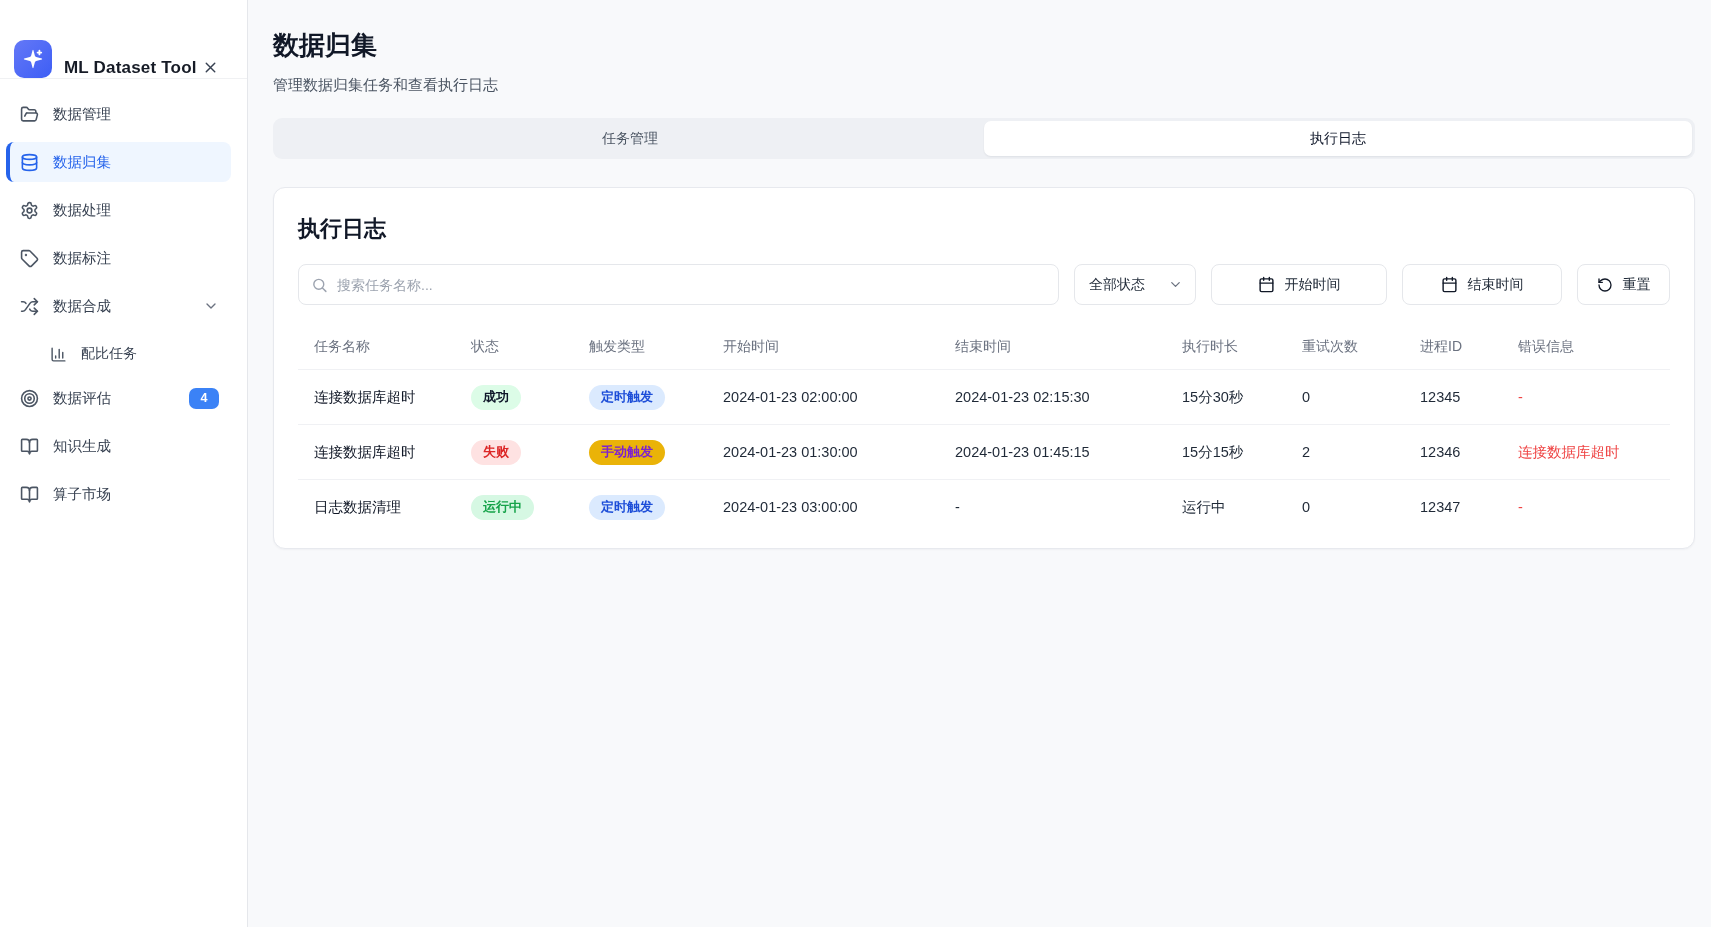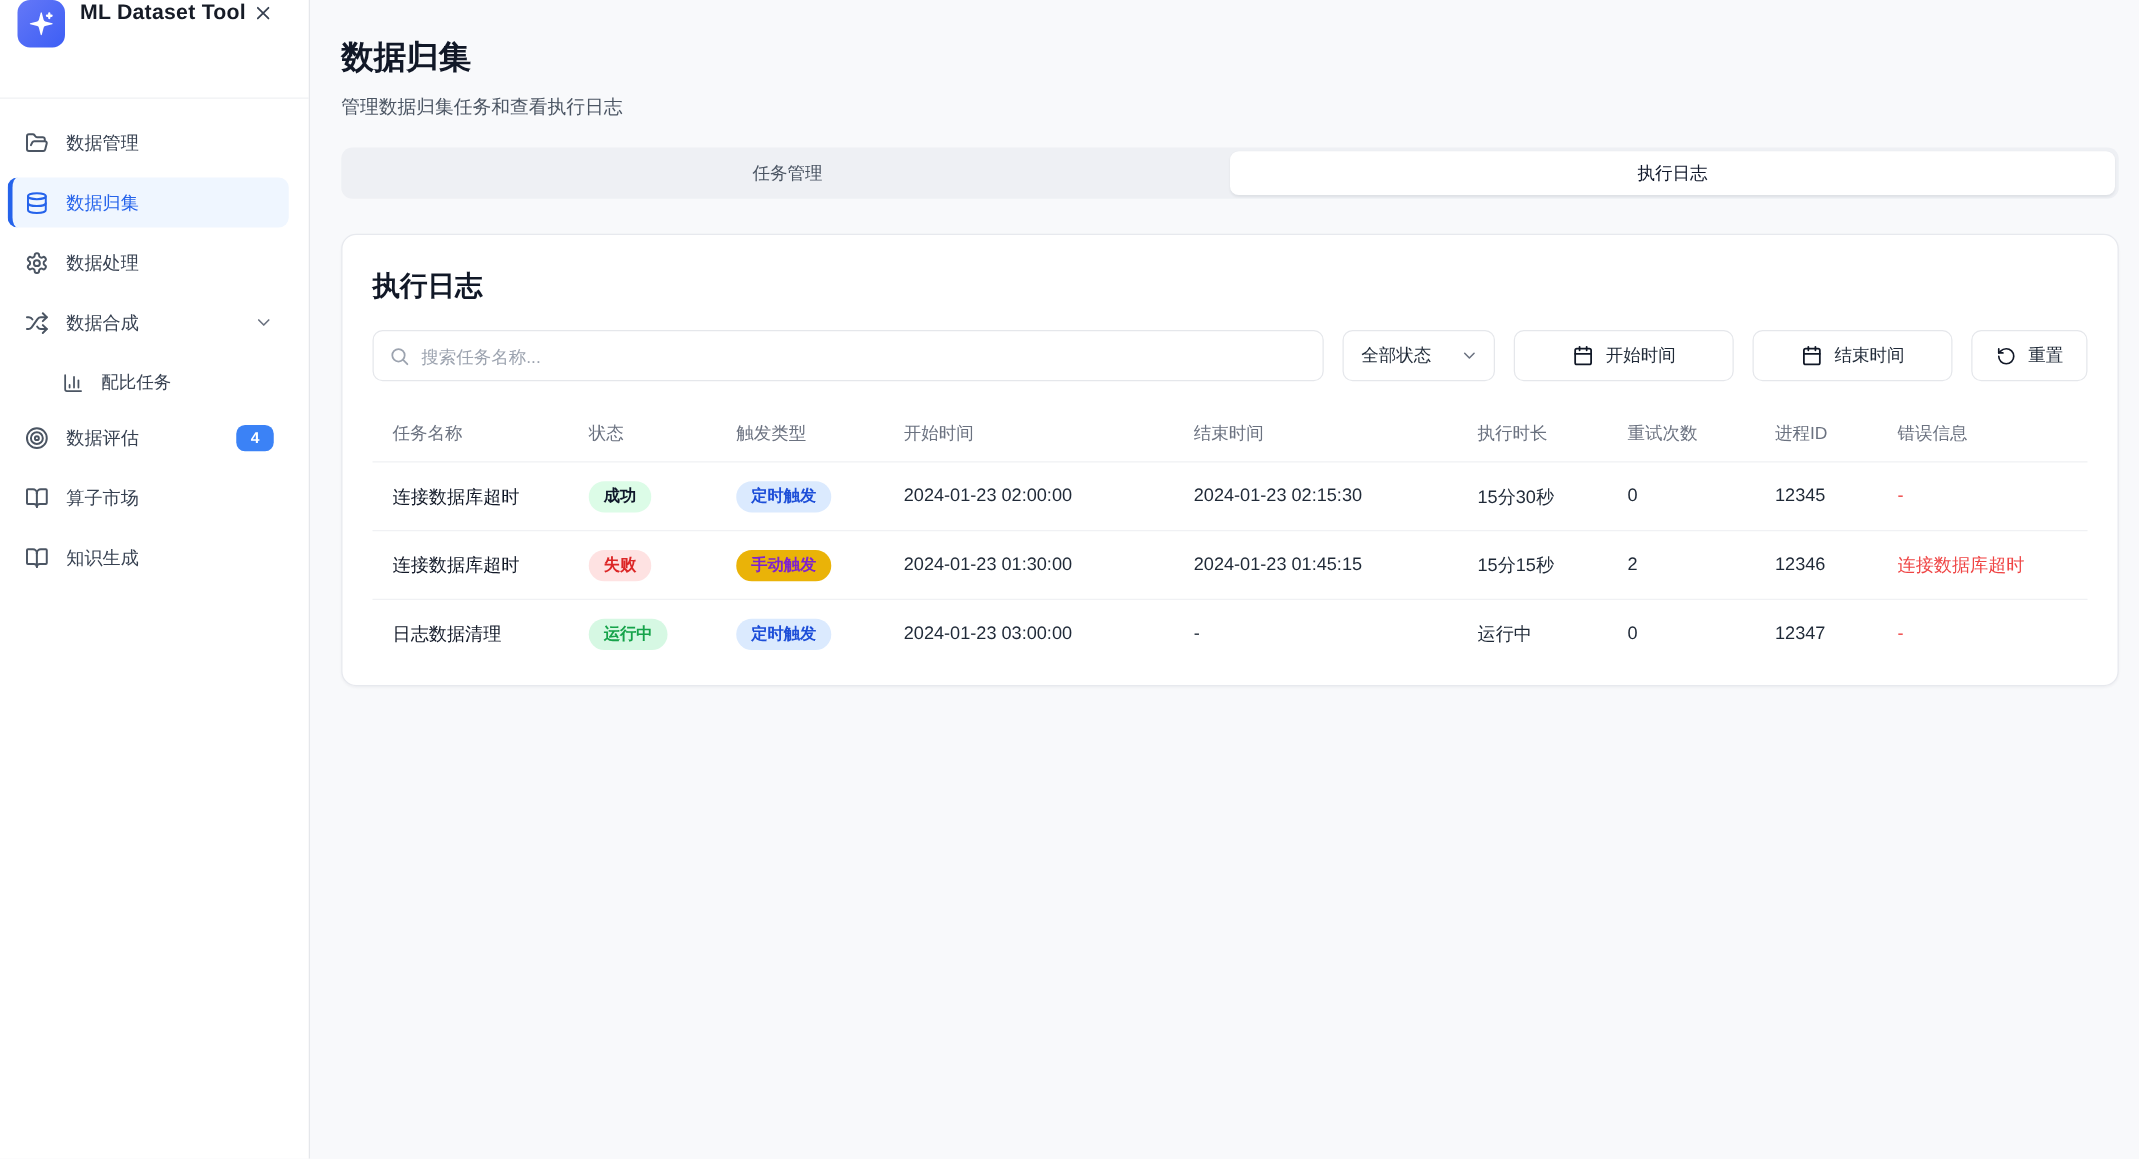--- a/index.html
+++ b/index.html
@@ -10,21 +10,21 @@
   }
   .app { display:flex; width:1711px; height:927px; }
 
   
   .sidebar {
     width:248px; min-width:248px; height:100%;
     background:#ffffff; border-right:1px solid #e5e7eb;
     display:flex; flex-direction:column;
   }
   .sidebar-header {
-    height:79px; display:flex; align-items:flex-start;
+    height:79px; display:flex; align-items:flex-end;
     padding:0 26px 0 14px; border-bottom:1px solid #f0f1f3;
   }
   .logo-box {
     width:38px; height:38px; border-radius:10px;
     background:linear-gradient(135deg,#6478f7 0%,#3d5ef5 100%);
     display:flex; align-items:center; justify-content:center;
     color:#ffffff; flex:none;
   }
   .app-title { font-size:17px; font-weight:bold; color:#161b26; margin-left:12px; flex:1; letter-spacing:.2px; }
   .close-btn {
@@ -174,20 +174,29 @@
       <div class="nav-item">
         <span class="nav-icon">
           <svg width="19" height="19" viewBox="0 0 24 24" fill="none" stroke="currentColor" stroke-width="2" stroke-linecap="round" stroke-linejoin="round">
               <path d="M12.22 2h-.44a2 2 0 0 0-2 2v.18a2 2 0 0 1-1 1.73l-.43.25a2 2 0 0 1-2 0l-.15-.08a2 2 0 0 0-2.73.73l-.22.38a2 2 0 0 0 .73 2.73l.15.1a2 2 0 0 1 1 1.72v.51a2 2 0 0 1-1 1.74l-.15.09a2 2 0 0 0-.73 2.73l.22.38a2 2 0 0 0 2.73.73l.15-.08a2 2 0 0 1 2 0l.43.25a2 2 0 0 1 1 1.73V20a2 2 0 0 0 2 2h.44a2 2 0 0 0 2-2v-.18a2 2 0 0 1 1-1.73l.43-.25a2 2 0 0 1 2 0l.15.08a2 2 0 0 0 2.73-.73l.22-.39a2 2 0 0 0-.73-2.73l-.15-.08a2 2 0 0 1-1-1.74v-.5a2 2 0 0 1 1-1.74l.15-.09a2 2 0 0 0 .73-2.73l-.22-.38a2 2 0 0 0-2.73-.73l-.15.08a2 2 0 0 1-2 0l-.43-.25a2 2 0 0 1-1-1.73V4a2 2 0 0 0-2-2z"></path>
               <circle cx="12" cy="12" r="3"></circle>
             </svg>
         </span>
         <span class="nav-label">数据处理</span>
       </div>
 
+      <div class="nav-item">
+        <span class="nav-icon">
+          <svg width="19" height="19" viewBox="0 0 24 24" fill="none" stroke="currentColor" stroke-width="2" stroke-linecap="round" stroke-linejoin="round">
+              <path d="M12.586 2.586A2 2 0 0 0 11.172 2H4a2 2 0 0 0-2 2v7.172a2 2 0 0 0 .586 1.414l8.704 8.704a2.426 2.426 0 0 0 3.42 0l6.58-6.58a2.426 2.426 0 0 0 0-3.42z"></path>
+              <circle cx="7.5" cy="7.5" r=".5" fill="currentColor"></circle>
+            </svg>
+        </span>
+        <span class="nav-label">数据标注</span>
+      </div>
 
       <div class="nav-item">
         <span class="nav-icon">
           <svg width="19" height="19" viewBox="0 0 24 24" fill="none" stroke="currentColor" stroke-width="2" stroke-linecap="round" stroke-linejoin="round">
               <path d="M2 18h1.4c1.3 0 2.5-.6 3.3-1.7l6.1-8.6c.8-1.1 2-1.7 3.3-1.7H22"></path>
               <path d="m18 2 4 4-4 4"></path>
               <path d="M2 6h1.9c1.5 0 2.9.9 3.6 2.2"></path>
               <path d="M22 18h-5.9c-1.3 0-2.6-.7-3.3-1.8l-.5-.8"></path>
               <path d="m18 14 4 4-4 4"></path>
             </svg>
@@ -225,31 +234,31 @@
         <span class="nav-badge">4</span>
       </div>
 
       <div class="nav-item">
         <span class="nav-icon">
           <svg width="19" height="19" viewBox="0 0 24 24" fill="none" stroke="currentColor" stroke-width="2" stroke-linecap="round" stroke-linejoin="round">
               <path d="M12 7v14"></path>
               <path d="M3 18a1 1 0 0 1-1-1V4a1 1 0 0 1 1-1h5a4 4 0 0 1 4 4 4 4 0 0 1 4-4h5a1 1 0 0 1 1 1v13a1 1 0 0 1-1 1h-6a3 3 0 0 0-3 3 3 3 0 0 0-3-3z"></path>
             </svg>
         </span>
-        <span class="nav-label">算子市场</span>
+        <span class="nav-label">知识生成</span>
       </div>
 
       <div class="nav-item">
         <span class="nav-icon">
           <svg width="19" height="19" viewBox="0 0 24 24" fill="none" stroke="currentColor" stroke-width="2" stroke-linecap="round" stroke-linejoin="round">
               <path d="M12 7v14"></path>
               <path d="M3 18a1 1 0 0 1-1-1V4a1 1 0 0 1 1-1h5a4 4 0 0 1 4 4 4 4 0 0 1 4-4h5a1 1 0 0 1 1 1v13a1 1 0 0 1-1 1h-6a3 3 0 0 0-3 3 3 3 0 0 0-3-3z"></path>
             </svg>
         </span>
-        <span class="nav-label">知识生成</span>
+        <span class="nav-label">算子市场</span>
       </div>
     </nav>
   </aside>
 
   <main class="main">
     <h1 class="page-title">数据归集</h1>
     <p class="page-subtitle">管理数据归集任务和查看执行日志</p>
 
     <div class="tabbar">
       <div class="tab">任务管理</div>

